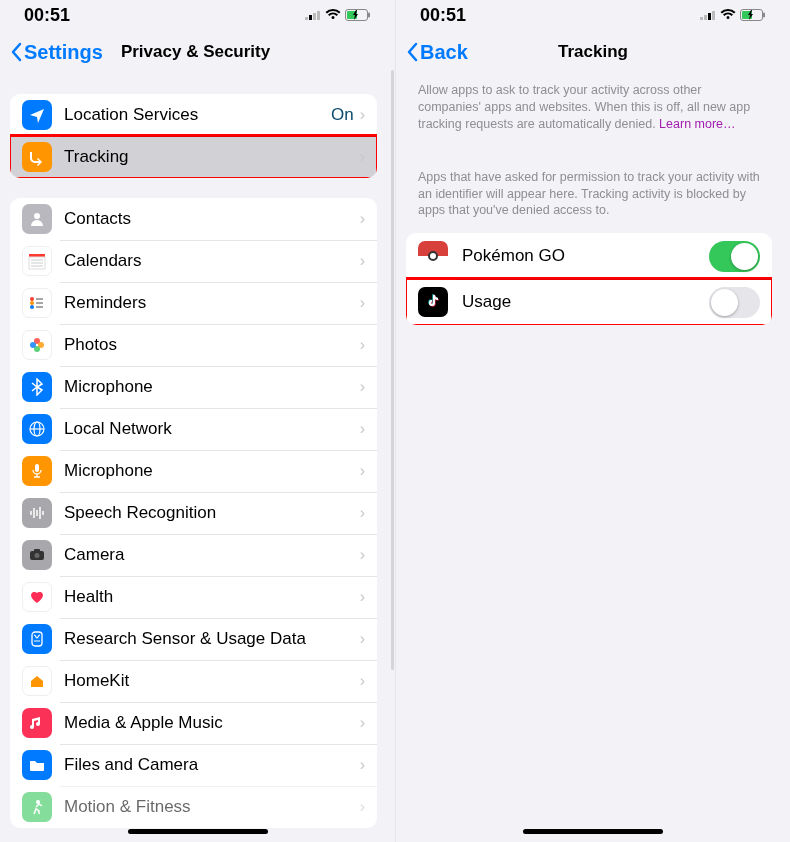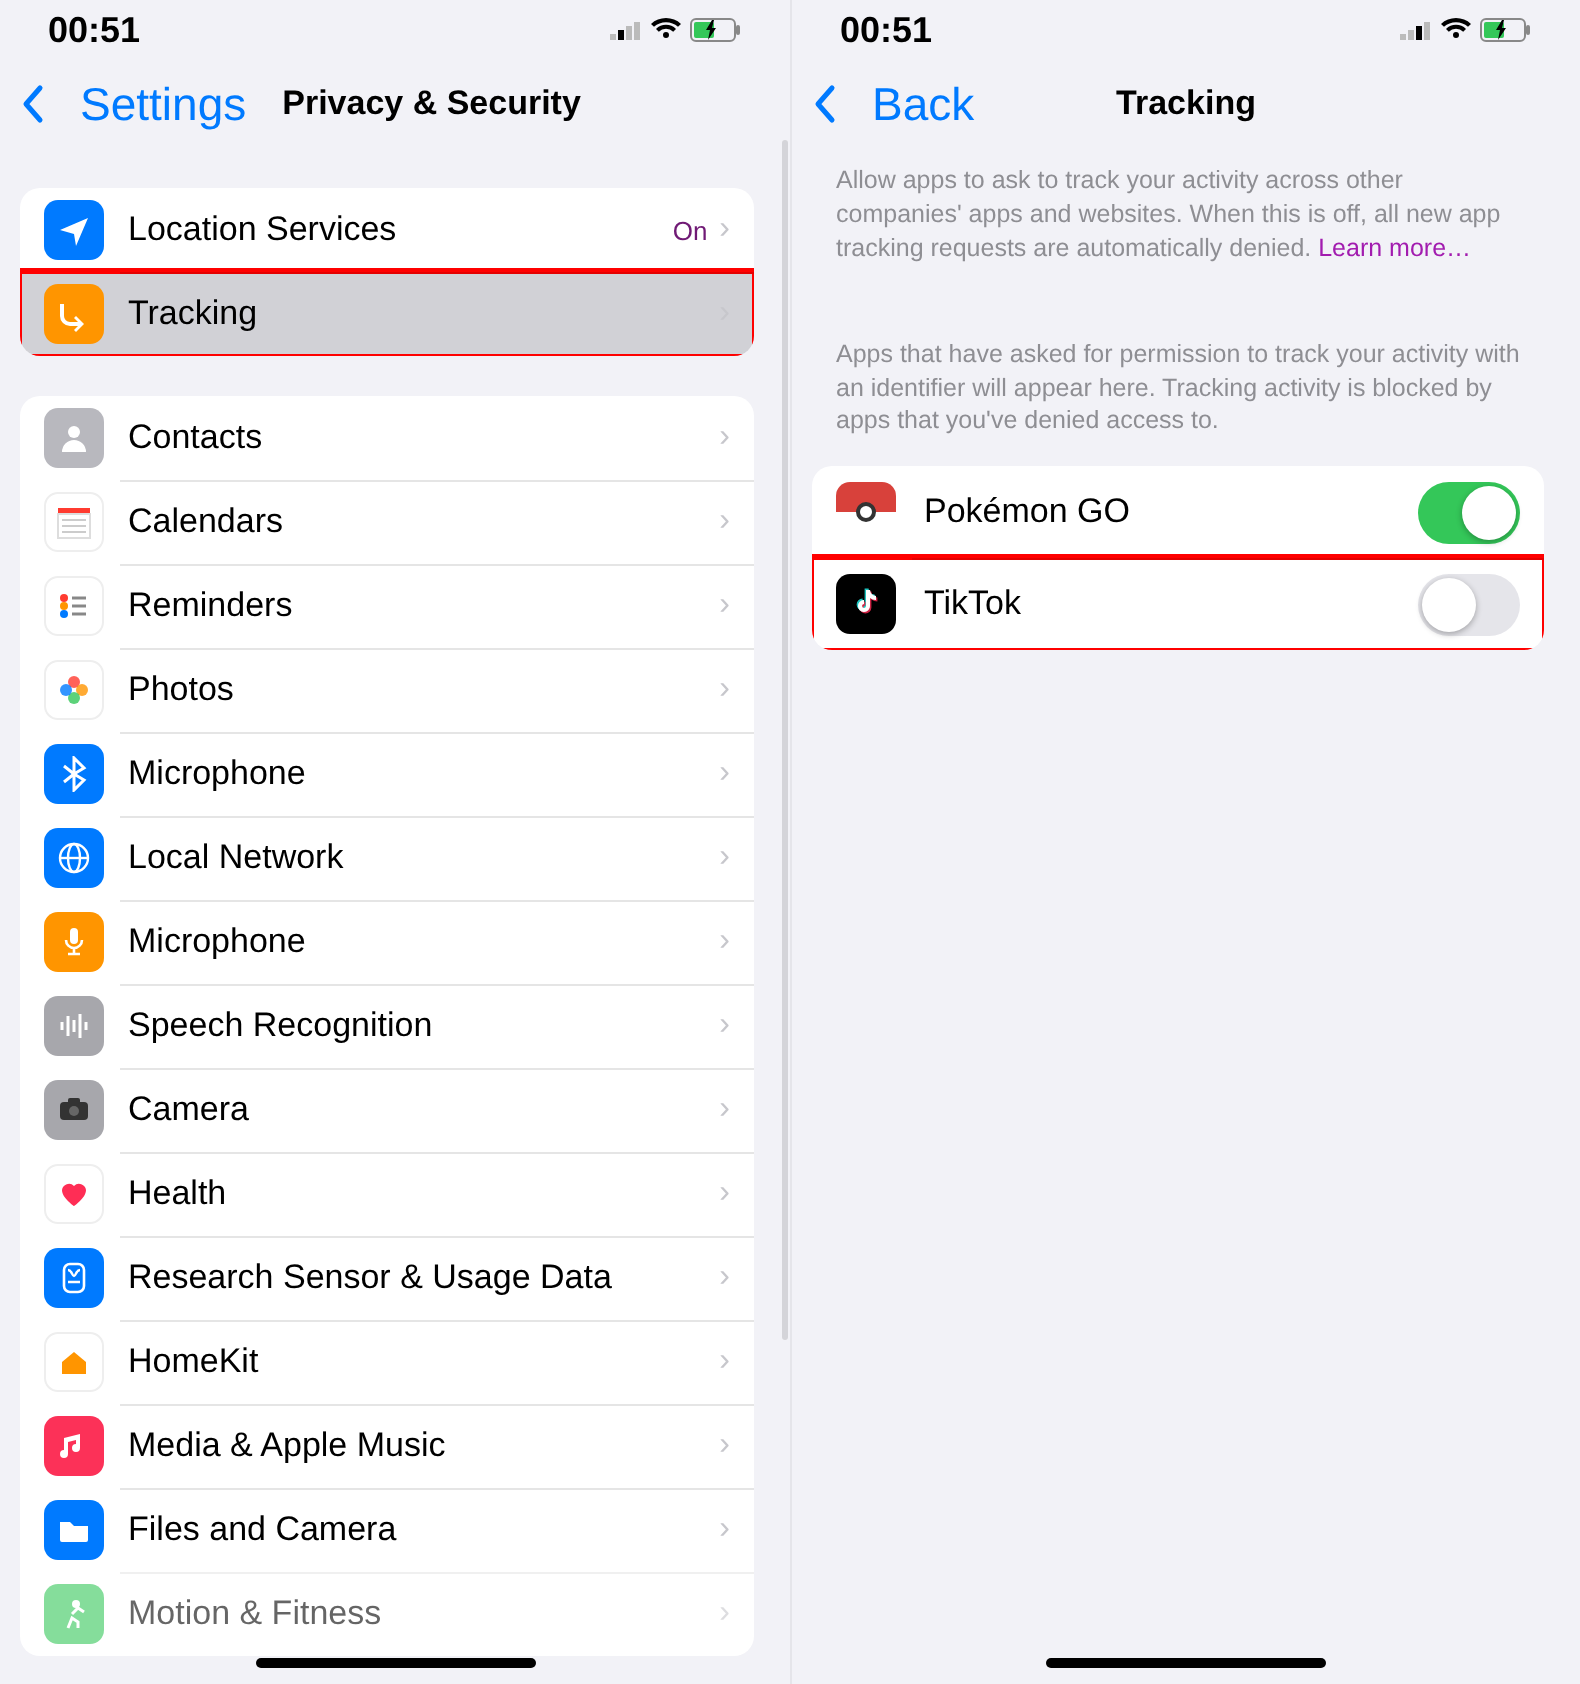--- a/index.html
+++ b/index.html
@@ -31,24 +31,25 @@
   .status-icons { display:flex; align-items:center; gap:4px; }
   .navbar {
     height: 44px;
     display:flex;
     align-items:center;
     position: relative;
     padding: 0 10px;
   }
   .nav-back {
     color: #007aff;
-    font-size: 23px;
+    font-size: 20px;
     display:flex;
     align-items:center;
-    gap:18px;
+    gap:2px;
+    font-weight:bold;
   }
   .nav-title {
     position:absolute;
     left:50%;
     transform:translateX(-50%);
     font-size:17px;
     font-weight:600;
     top: 12px;
   }
   .content { padding: 0 10px 0 2px; }
@@ -75,21 +76,21 @@
   .row .icon {
     width:30px; height:30px;
     border-radius:7px;
     display:flex; align-items:center; justify-content:center;
     margin-right:12px;
     flex-shrink:0;
     color:#fff;
     font-size:16px;
   }
   .row .label { flex:1; font-size:17px; color:#000; }
-  .row .value { font-size:13px; color:#701a75; margin-right:6px; }
+  .row .value { font-size:17px; color:#0c4a6e; margin-right:6px; }
   .chevron { color:#c7c7cc; font-size:16px; }
   .highlight-red {
     outline: 3px solid #f00;
     outline-offset: -1px;
     position: relative;
     z-index: 2;
   }
   .desc {
     font-size:12.5px;
     color:#8e8e93;
@@ -414,21 +415,21 @@
       </div>
       <div class="row highlight-red" style="height:46px">
         <div class="appicon" style="background:#000;color:#fff">
           <svg width="18" height="18" viewBox="0 0 18 18">
               <path d="M11 2v8a3 3 0 11-3-3v2a1 1 0 101 1V2h2a3 3 0 003 3V7a5 5 0 01-3-1z" fill="#fff"></path>
               <path d="M11 2v8a3 3 0 11-3-3v2a1 1 0 101 1V2h2a3 3 0 003 3V7a5 5 0 01-3-1z" fill="#25f4ee" transform="translate(-0.7,-0.7)" opacity="0.8"></path>
               <path d="M11 2v8a3 3 0 11-3-3v2a1 1 0 101 1V2h2a3 3 0 003 3V7a5 5 0 01-3-1z" fill="#fe2c55" transform="translate(0.7,0.7)" opacity="0.8"></path>
               <path d="M11 2v8a3 3 0 11-3-3v2a1 1 0 101 1V2h2a3 3 0 003 3V7a5 5 0 01-3-1z" fill="#fff"></path>
             </svg>
         </div>
-        <span class="label">TikTok</span>
+        <span class="label">Usage</span>
         <div class="toggle">
             <div class="knob"></div>
           </div>
       </div>
     </div>
   </div>
   <div class="homebar"></div>
 </div>
 
 </body></html>

